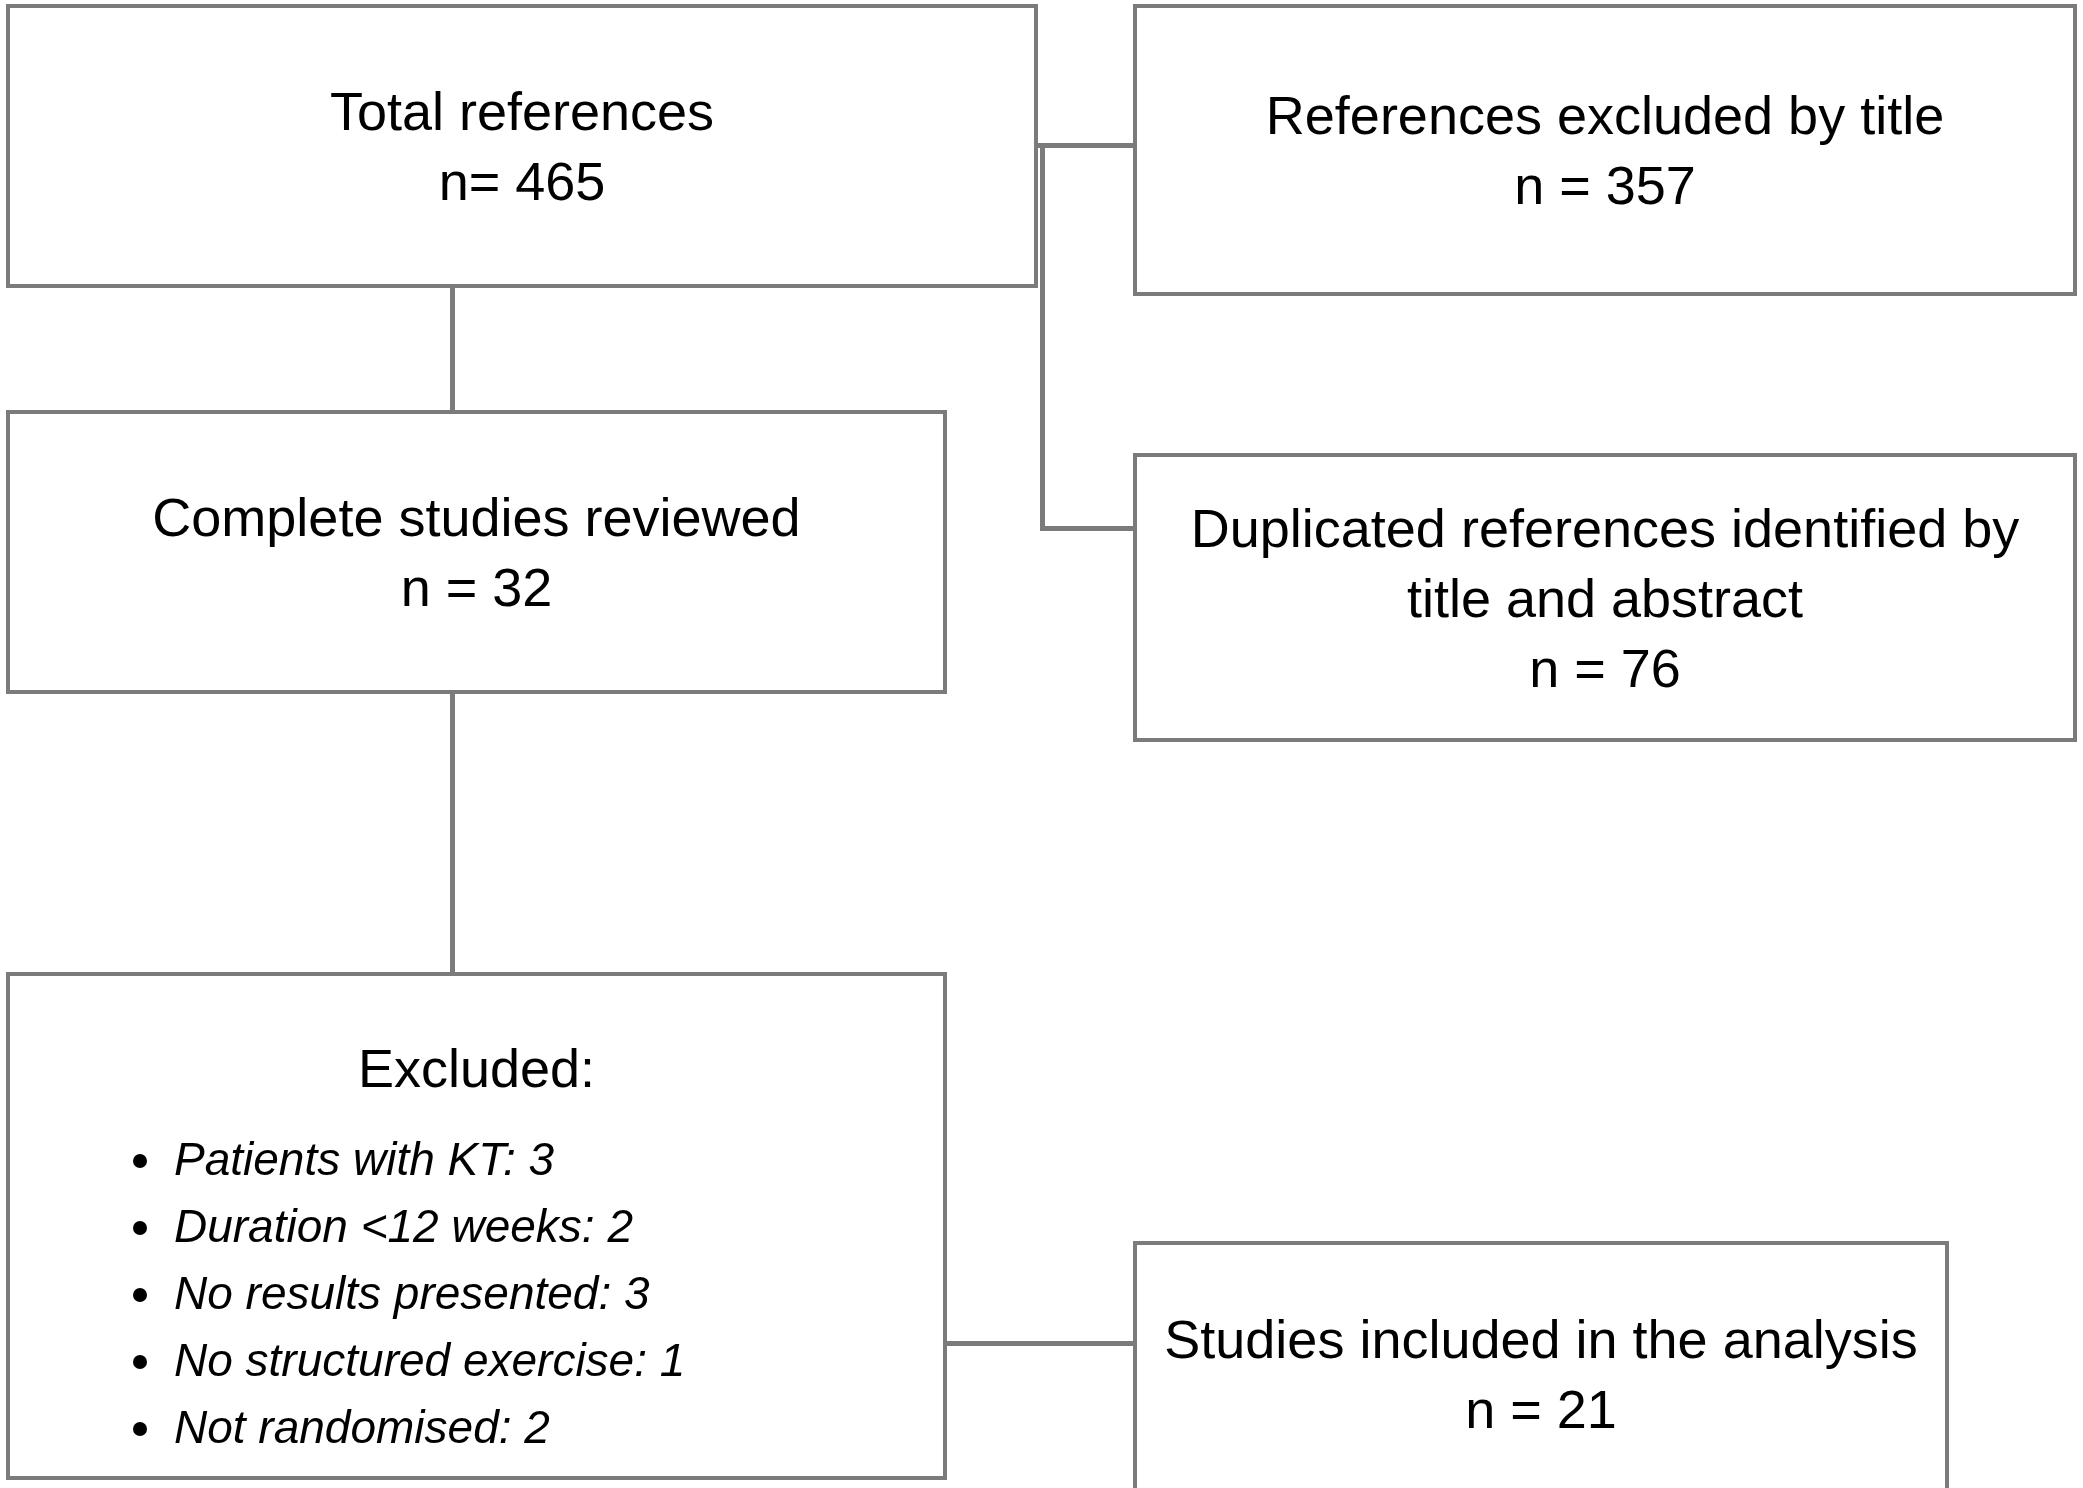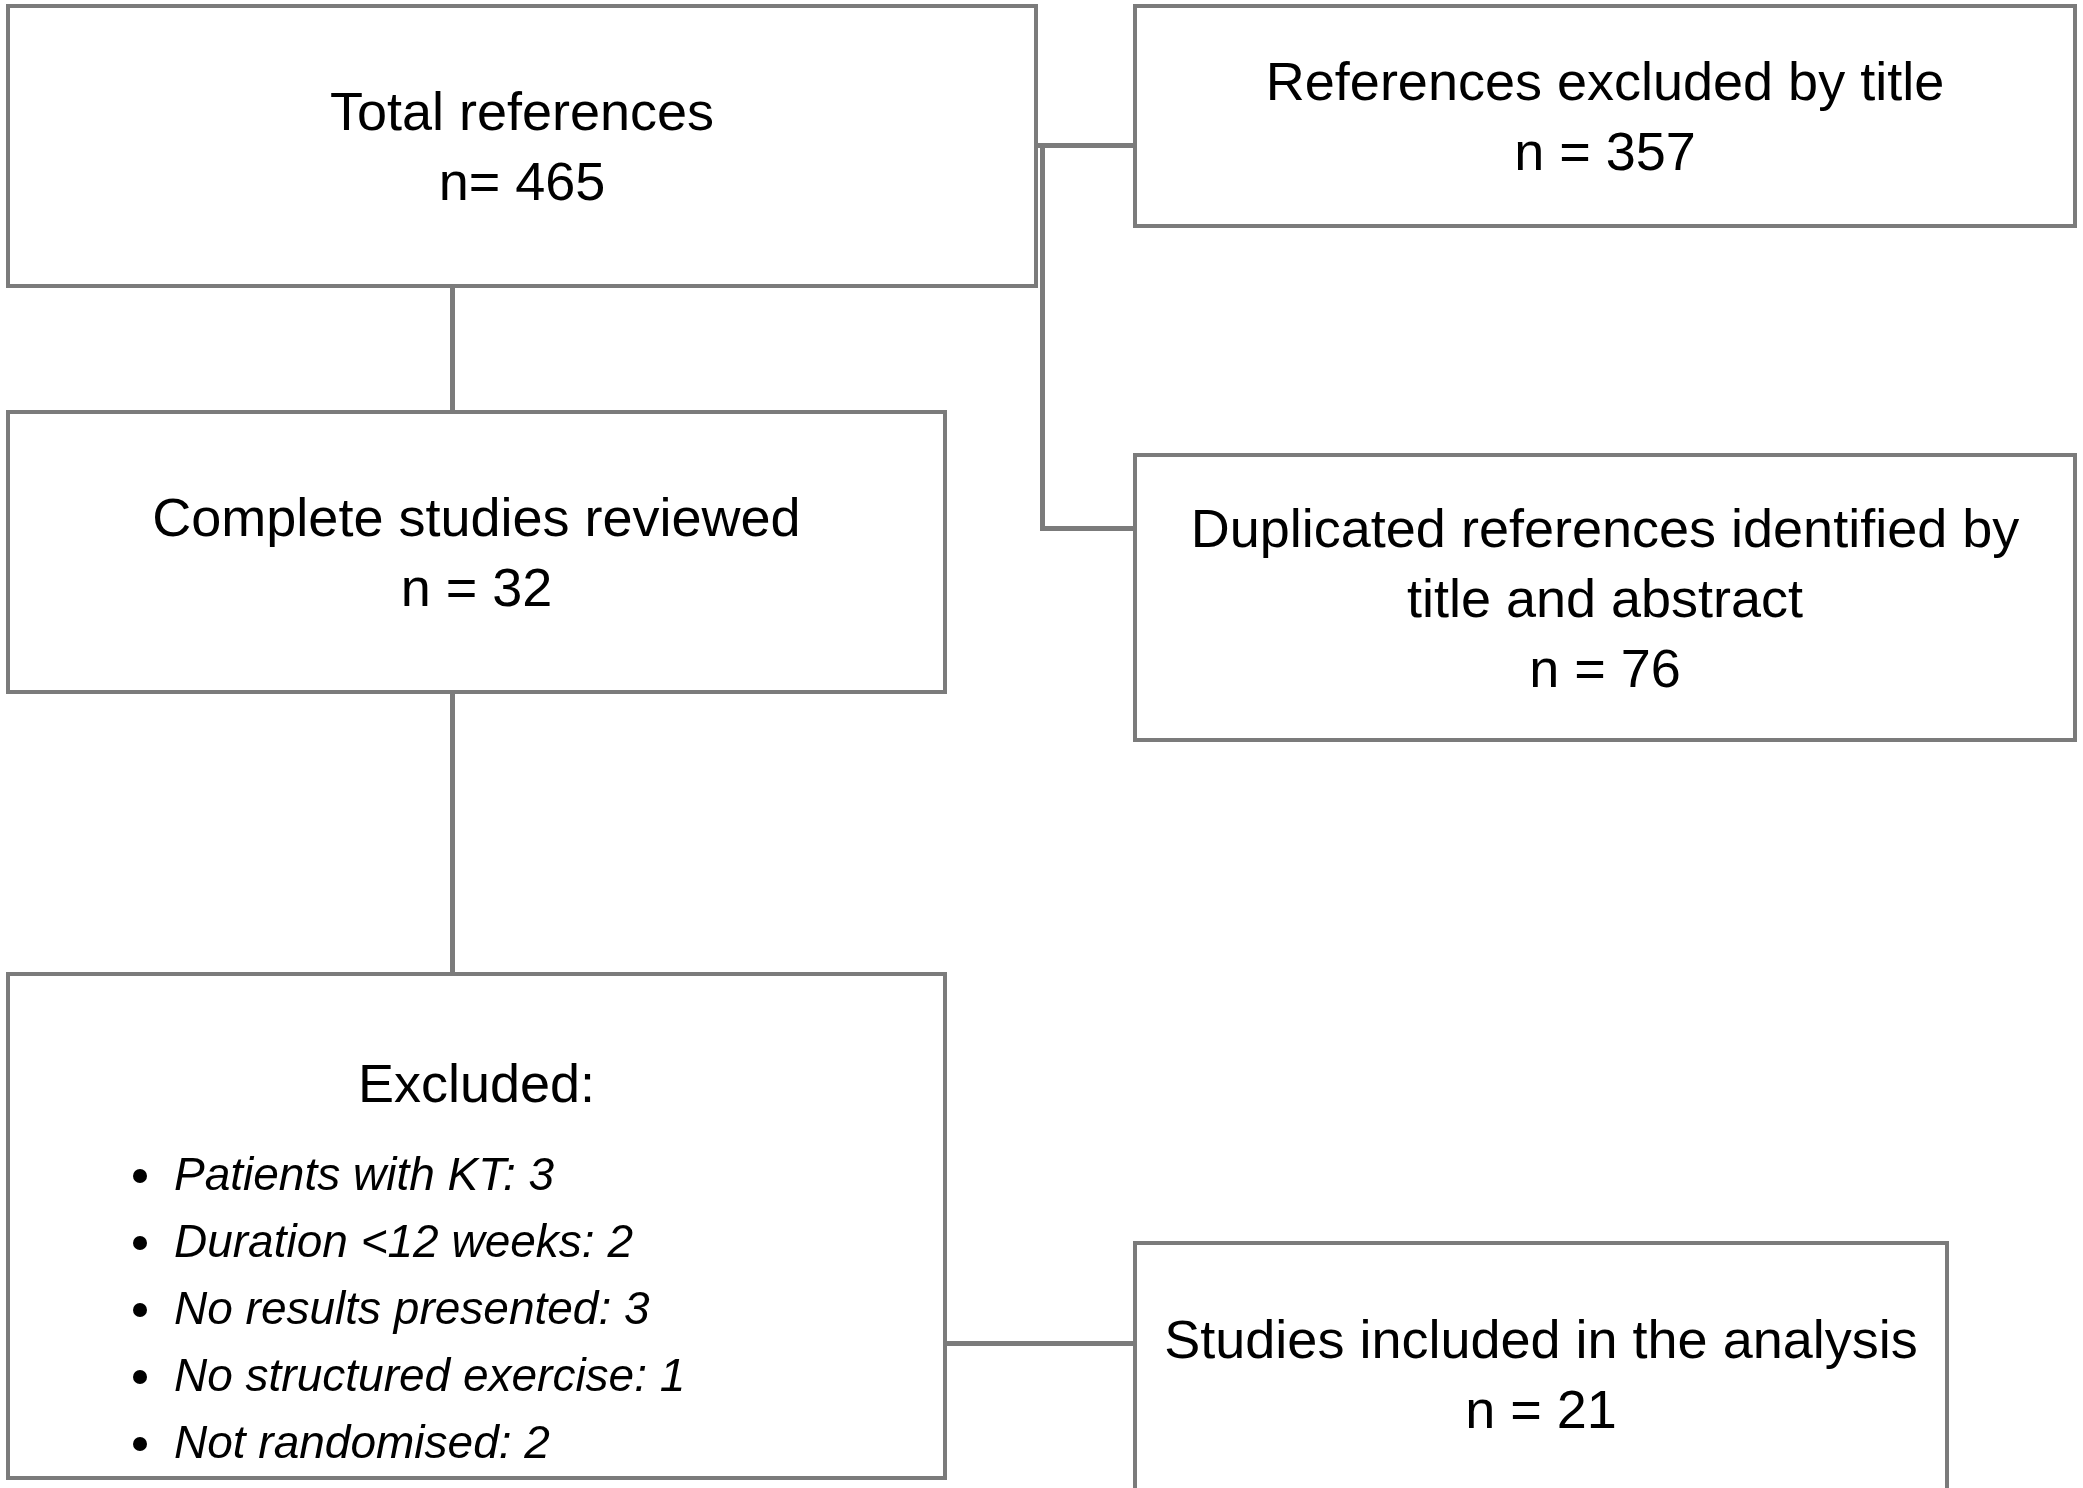--- a/index.html
+++ b/index.html
@@ -31,21 +31,21 @@
   }
   .box .line, .box .count {
     white-space: nowrap;
   }
   .connector {
     position: absolute;
     background: var(--border-color, #7b7b7b);
   }
   
   .box.excluded-box {
-    justify-content: flex-end;
+    justify-content: flex-start;
     align-items: stretch;
     padding-top: 62px;
   }
   .excluded-heading {
     text-align: center;
     font-size: 54px;
     line-height: 60px;
   }
   .bullets {
     list-style: disc;
@@ -70,21 +70,21 @@
   <div class="connector" style="left:947px; top:143px; width:186px; height:5px;"></div>
   <div class="connector" style="left:1040px; top:143px; width:5px; height:388px;"></div>
   <div class="connector" style="left:1040px; top:526px; width:93px; height:5px;"></div>
   <div class="connector" style="left:947px; top:1341px; width:186px; height:5px;"></div>
 
   <div class="box" style="left:6px; top:4px; width:1032px; height:284px;">
     <div class="line">Total references</div>
     <div class="count">n= 465</div>
   </div>
 
-  <div class="box" style="left:1133px; top:4px; width:944px; height:224px;">
+  <div class="box" style="left:1133px; top:4px; width:944px; height:292px;">
     <div class="line">References excluded by title</div>
     <div class="count">n = 357</div>
   </div>
 
   <div class="box" style="left:6px; top:410px; width:941px; height:284px;">
     <div class="line">Complete studies reviewed</div>
     <div class="count">n = 32</div>
   </div>
 
   <div class="box" style="left:1133px; top:405px; width:944px; height:289px;margin-top:48px;">

